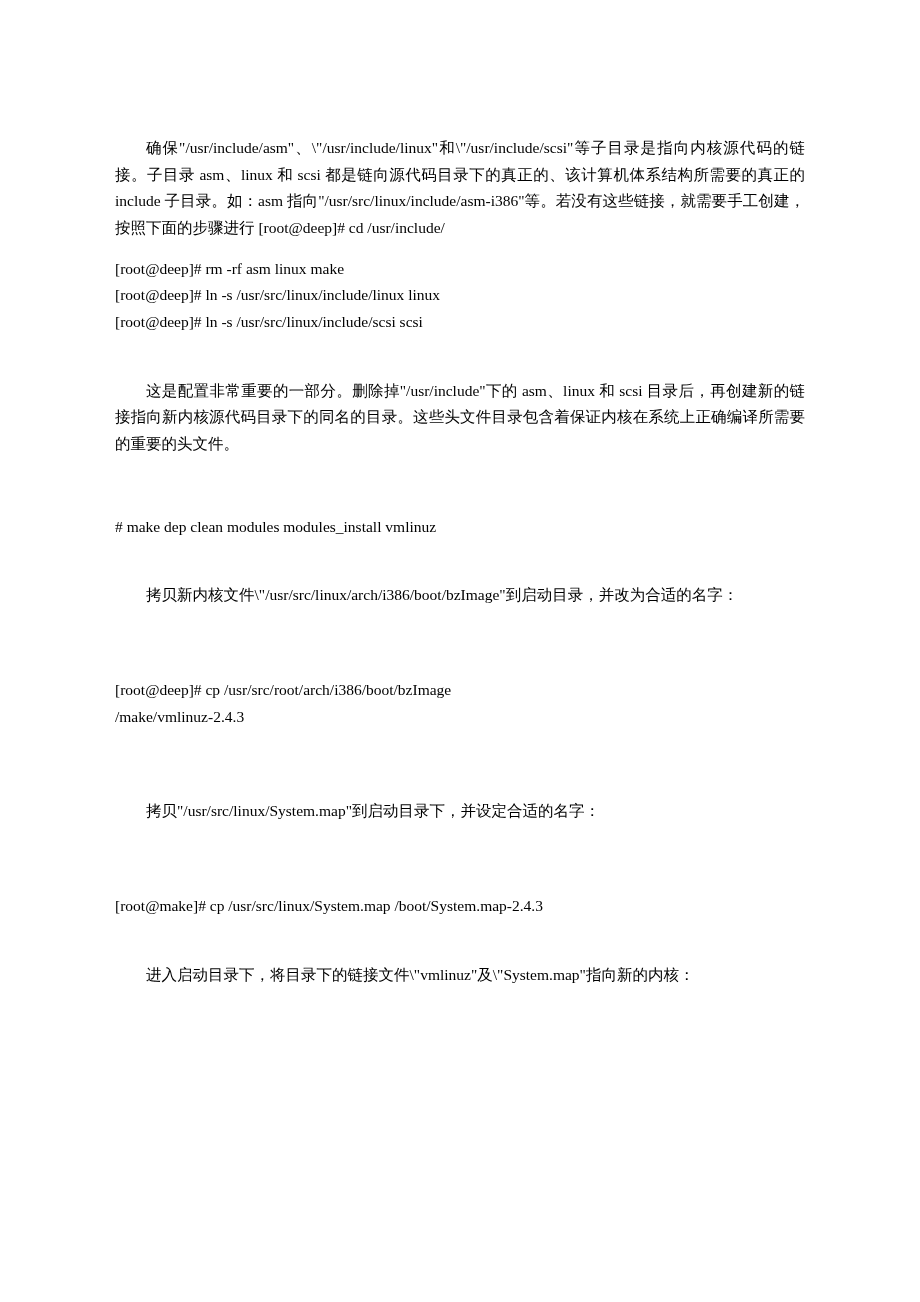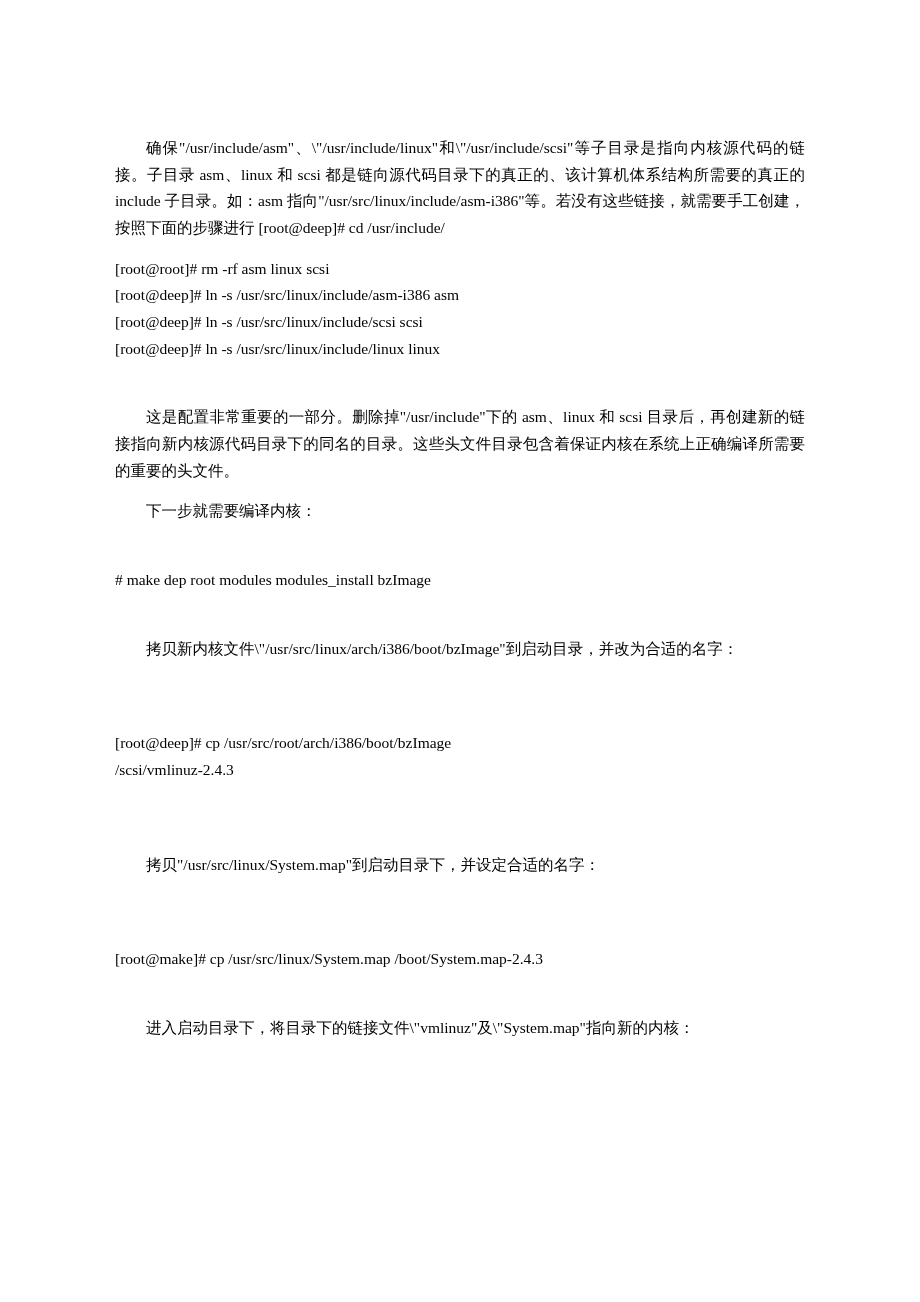--- a/index.html
+++ b/index.html
@@ -41,45 +41,43 @@
   </style>
 </head>
 <body>
 
 <div class="page">
 
   <p class="para indent">确保"/usr/include/asm"、\"/usr/include/linux"和\"/usr/include/scsi"等子目录是指向内核源代码的链接。子目录 asm、linux 和 scsi 都是链向源代码目录下的真正的、该计算机体系结构所需要的真正的 include 子目录。如：asm 指向"/usr/src/linux/include/asm-i386"等。若没有这些链接，就需要手工创建，按照下面的步骤进行  [root@deep]# cd /usr/include/</p>
 
   <div class="spacer-sm"></div>
 
-  <p class="para code-line">[root@root]# rm -rf asm linux scsi</p>
-  <p class="para code-line">[root@deep]# ln -s /usr/src/linux/include/asm-i386 asm</p>
+  <p class="para code-line">[root@deep]# rm -rf asm linux make</p>
+  <p class="para code-line">[root@deep]# ln -s /usr/src/linux/include/linux linux</p>
   <p class="para code-line">[root@deep]# ln -s /usr/src/linux/include/scsi scsi</p>
-  <p class="para code-line">[root@deep]# ln -s /usr/src/linux/include/linux linux</p>
 
   <div class="spacer-md"></div>
 
   <p class="para indent">这是配置非常重要的一部分。删除掉"/usr/include"下的 asm、linux 和 scsi 目录后，再创建新的链接指向新内核源代码目录下的同名的目录。这些头文件目录包含着保证内核在系统上正确编译所需要的重要的头文件。</p>
 
   <div class="spacer-sm"></div>
 
-  <p class="para indent">下一步就需要编译内核：</p>
 
   <div class="spacer-md"></div>
 
-  <p class="para code-line"># make dep root modules modules_install bzImage</p>
+  <p class="para code-line"># make dep clean modules modules_install vmlinuz</p>
 
   <div class="spacer-md"></div>
 
   <p class="para indent">拷贝新内核文件\"/usr/src/linux/arch/i386/boot/bzImage"到启动目录，并改为合适的名字：</p>
 
   <div class="spacer-lg"></div>
 
   <p class="para code-line">[root@deep]# cp /usr/src/root/arch/i386/boot/bzImage</p>
-  <p class="para code-line">/scsi/vmlinuz-2.4.3</p>
+  <p class="para code-line">/make/vmlinuz-2.4.3</p>
 
   <div class="spacer-lg"></div>
 
   <p class="para indent">拷贝"/usr/src/linux/System.map"到启动目录下，并设定合适的名字：</p>
 
   <div class="spacer-lg"></div>
 
   <p class="para code-line">[root@make]# cp /usr/src/linux/System.map /boot/System.map-2.4.3</p>
 
   <div class="spacer-md"></div>

